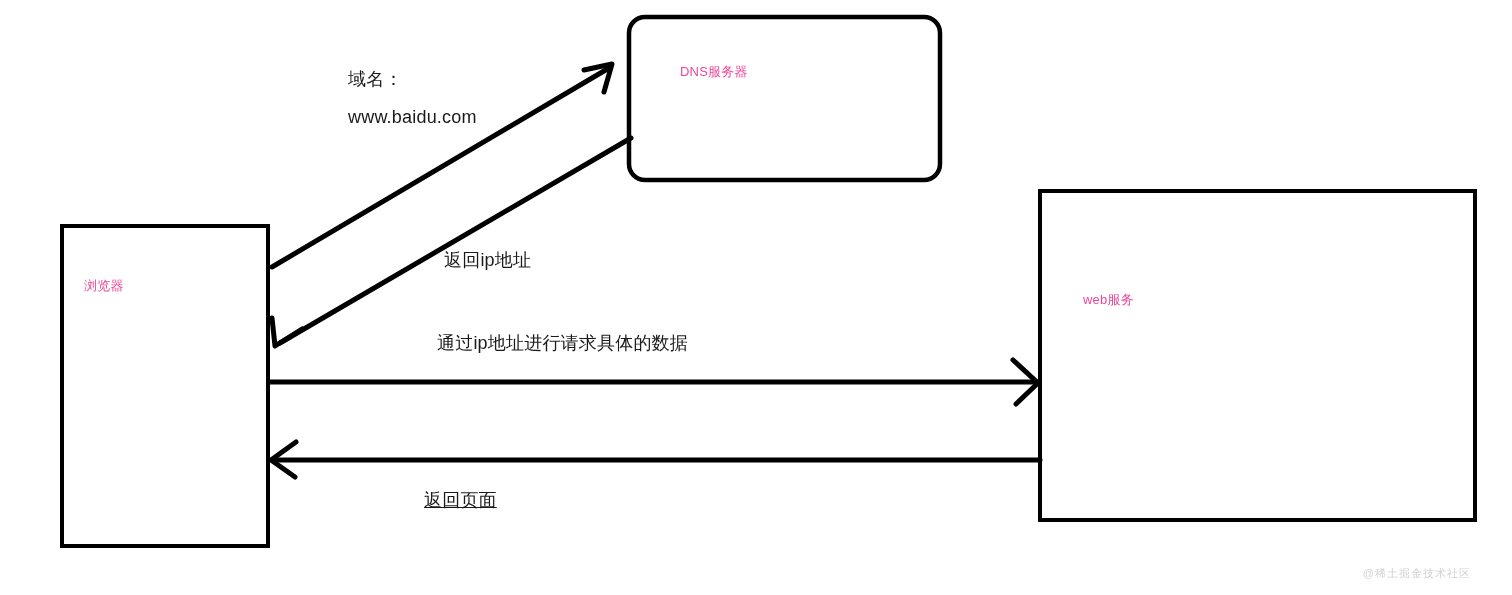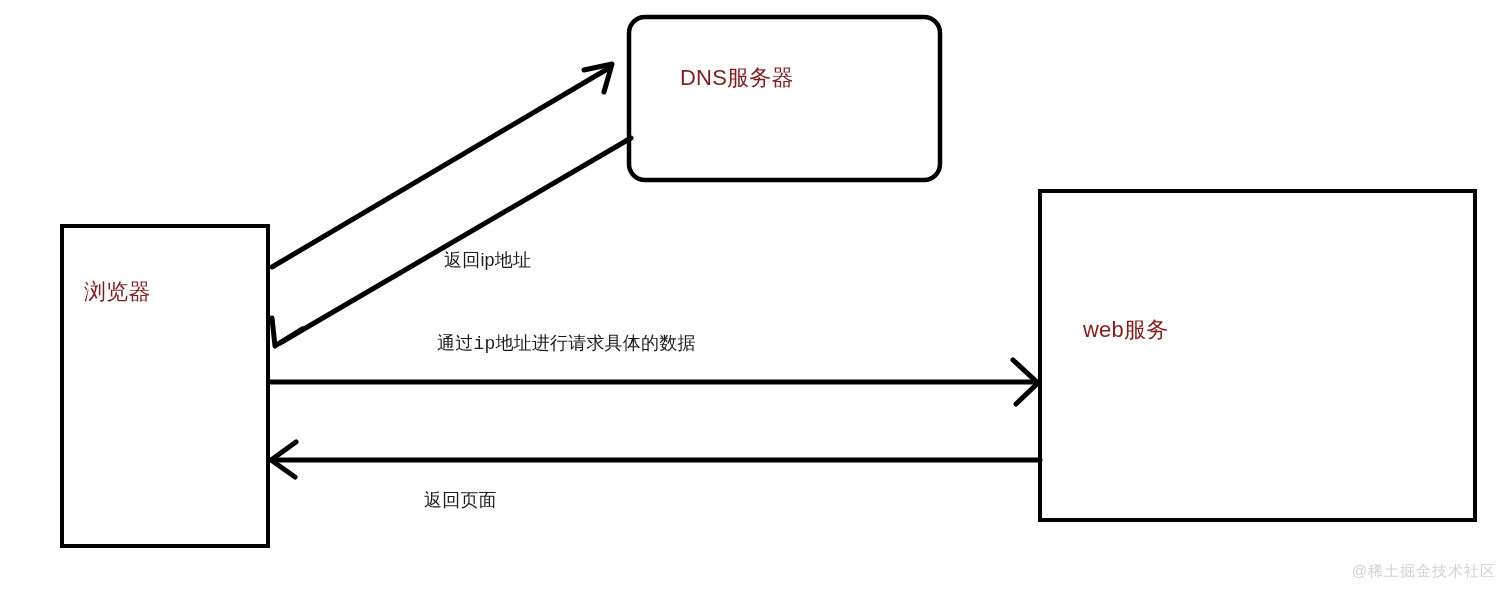--- a/index.html
+++ b/index.html
@@ -19,45 +19,45 @@
   }
   #diagram-svg {
     position: absolute;
     left: 0;
     top: 0;
     width: 1512px;
     height: 595px;
   }
   .node-label {
     position: absolute;
-    font-size: 22px;
-    color: #7f1d1d;
+    font-size: 13px;
+    color: #ec4899;
     white-space: nowrap;
     letter-spacing: 0.2px;
   }
   .edge-label {
     position: absolute;
     font-size: 18px;
     color: #1a1a1a;
     white-space: nowrap;
     letter-spacing: 0.2px;
   }
   #label-domain-name {
     left: 348px;
     top: 60px;
     line-height: 38px;
   }
   #label-domain-name .line2 {
     display: block;
   }
   #watermark {
     position: absolute;
-    right: 16px;
+    right: 41px;
     bottom: 14px;
-    font-size: 15px;
+    font-size: 11px;
     color: #d3d3d3;
     white-space: nowrap;
     letter-spacing: 1px;
     margin-left: 32px;
   }
 </style>
 </head>
 <body>
 
 <div id="canvas">
@@ -92,24 +92,28 @@
       <line x1="1040" y1="460" x2="272" y2="460" stroke="#000000" stroke-width="5" stroke-linecap="round"></line>
 
       <path d="M 296 442 L 271 460 L 295 477" fill="none" stroke="#000000" stroke-width="5" stroke-linecap="round" stroke-linejoin="round"></path>
     </g>
   </svg>
 
   <div class="node-label" id="label-browser" style="left:84px; top:277px;">浏览器</div>
 
   <div class="node-label" id="label-dns-server" style="left:680px; top:63px;">DNS服务器</div>
 
-  <div class="node-label" id="label-web-service" style="left:1083px; top:291px;margin-top:24px;">web服务</div>
+  <div class="node-label" id="label-web-service" style="left:1083px; top:291px;">web服务</div>
 
+  <div class="edge-label" id="label-domain-name">
+    <span class="line1">域名：</span>
+    <span class="line2">www.baidu.com</span>
+  </div>
 
   <div class="edge-label" style="left:444px; top:248px;">返回ip地址</div>
 
-  <div class="edge-label" style="left:437px; top:331px;font-family:Liberation Mono, monospace;">通过ip地址进行请求具体的数据</div>
+  <div class="edge-label" style="left:437px; top:331px;">通过ip地址进行请求具体的数据</div>
 
-  <div class="edge-label" style="left:424px; top:488px;">返回页面</div>
+  <div class="edge-label" style="left:424px; top:488px;text-decoration:underline;">返回页面</div>
 
   <div id="watermark">@稀土掘金技术社区</div>
 
 </div>
 
 </body></html>

